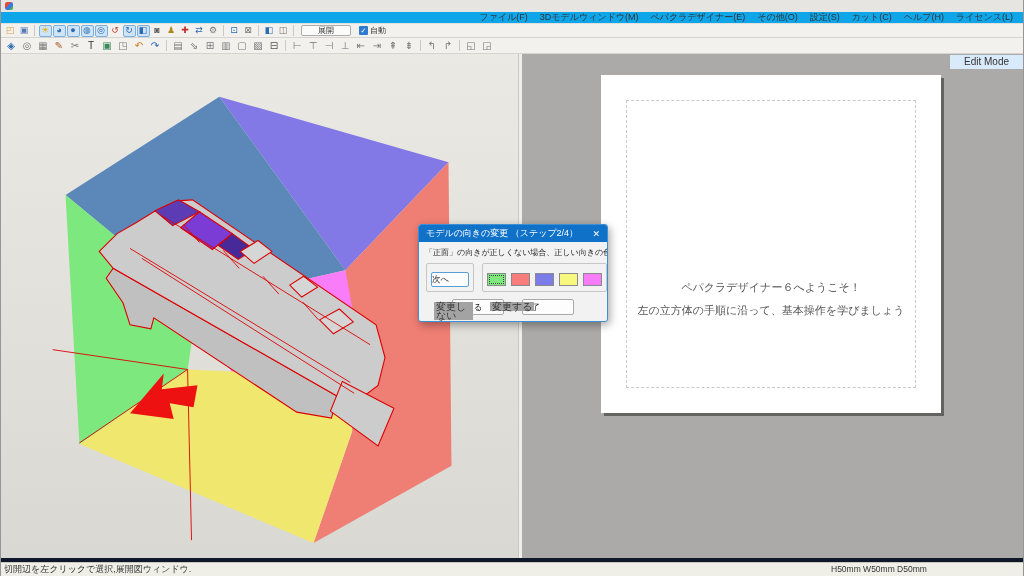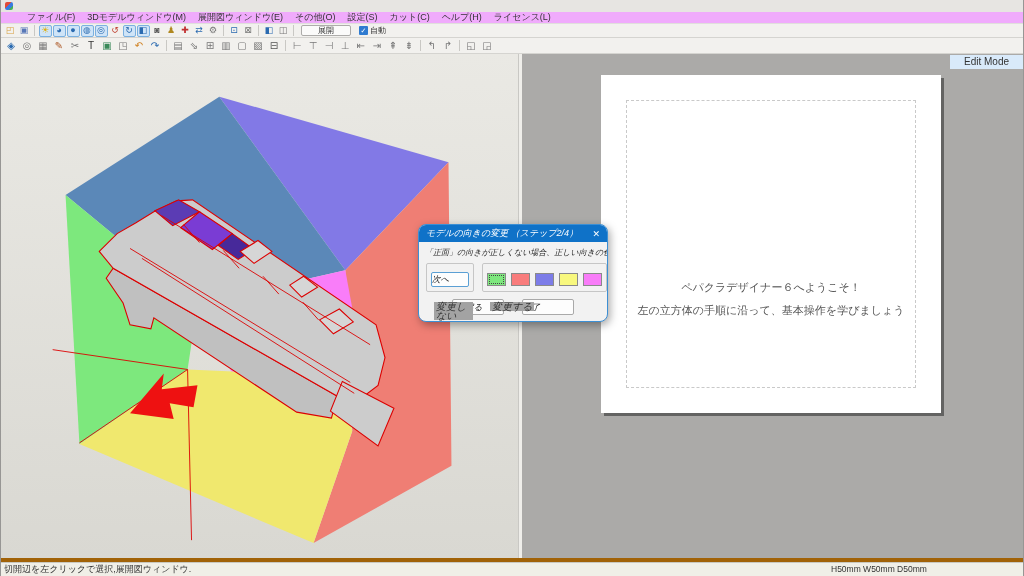--- a/index.html
+++ b/index.html
@@ -9,22 +9,22 @@
     border-left:1px solid #979694; border-right:1px solid #979694; }
 
   
   .titlebar { height:12px; background:#e7e5e2; display:flex; align-items:center;
     padding:0 4px; gap:4px; }
   .appicon { width:8px; height:8px; border-radius:2px;
     background:linear-gradient(135deg,#e04a3a 0 40%,#3a7ae0 40% 70%,#45b05a 70%); }
   .title-text { font-size:9px; color:#333; white-space:nowrap; }
 
   
-  .menubar { height:12px; background:#f0abfc; border-bottom:1px solid #e0dfdc;
-    display:flex; align-items:center; padding:0 20px; }
+  .menubar { height:12px; background:#0ea5e9; border-bottom:1px solid #e0dfdc;
+    display:flex; align-items:center; padding:0 4px;justify-content:flex-end; }
   .menu-item { font-size:9px; color:#333; padding:0 6px; cursor:default; }
 
   
   .toolbar { background:#f2f1ee; border-bottom:1px solid #d5d4d0;
     display:flex; align-items:center; padding:0 2px; }
   .tb1 { height:14px; }
   .tb2 { height:16px; }
   .tstrip { display:flex; align-items:center; }
   .tbtn { display:inline-flex; width:13px; height:12px; align-items:center;
     justify-content:center; font-size:9px; line-height:1; border-radius:2px;
@@ -33,41 +33,41 @@
   .tbtn.sel { background:#cfe4f7; border-color:#7ab0e0; }
   .tsep { width:1px; height:11px; background:#c9c8c4; margin:0 3px; display:inline-block; }
   .unfold-btn { font-size:8px; color:#333; background:#fbfbfa; border:1px solid #adacaa;
     border-radius:2px; width:50px; height:11px; line-height:9px; text-align:center;
     margin:0 8px 0 4px; cursor:default; }
   .chk { display:inline-flex; align-items:center; gap:2px; font-size:8px; color:#333; }
   .chk .box { width:9px; height:9px; background:#2f7bd0; border-radius:1px; color:#fff;
     font-size:7px; line-height:9px; text-align:center; display:inline-block; }
 
   
-  .main { display:flex; height:508px; border-bottom:4px solid #a16207; }
+  .main { display:flex; height:508px; border-bottom:4px solid #0f172a; }
   .pane3d { width:517px; height:100%; position:relative;
     background:linear-gradient(#eae9e4,#d9d8d2); }
   .pane3d svg { position:absolute; inset:0; }
   .divider { width:4px; height:100%; background:#efeeea; border-left:1px solid #c9c8c4; }
   .pane2d { flex:1; height:100%; background:#abaaa8; position:relative; overflow:hidden; }
   .editmode { position:absolute; top:1px; right:0; width:73px; height:14px;
     background:#d9eafa; color:#333; font-size:10px; line-height:14px; text-align:center; }
   .page { position:absolute; left:79px; top:21px; width:340px; height:338px;
     background:#fff; box-shadow:3px 3px 0 rgba(40,40,40,.55); }
   .page-margin { position:absolute; left:25px; right:25px; top:25px; bottom:25px;
     border:1px dashed #c9c9c9; }
   .page-text { position:absolute; top:205px; left:0; width:100%; text-align:center;
     color:#555; }
   .page-text .l1 { font-size:11px; }
   .page-text .l2 { font-size:11px; margin-top:8px; }
 
   
   .dialog { position:absolute; left:417px; top:224px; width:190px; height:98px;
-    background:#f2f2f2; border:1px solid #3c8fd4; border-radius:8px; z-index:50;
-    box-shadow:2px 3px 8px rgba(0,0,0,.35); overflow:hidden;font-style:italic; }
+    background:#f2f2f2; border:1px solid #3c8fd4; border-radius:3px; z-index:50;
+    box-shadow:2px 3px 8px rgba(0,0,0,.35); overflow:hidden; }
   .dlg-title { height:17px; background:#0f72c8; color:#fff; display:flex;
     align-items:center; justify-content:space-between; padding:0 7px; }
   .dlg-title .t { font-size:9px; }
   .dlg-close { font-size:9px; cursor:default; }
   .dlg-msg { font-size:8px; color:#222; padding:5px 6px 1px; white-space:nowrap; }
   .dlg-groups { display:flex; gap:8px; padding:4px 7px 0; }
   .group { border:1px solid #c6c6c6; border-radius:2px; position:relative;
     padding:8px 4px 4px; }
   .group .legend { position:absolute; top:-5px; left:7px; background:#a3a3a3;
     font-size:10px; color:#333; padding:0 2px; line-height:9px;margin-top:43px; }
@@ -92,21 +92,21 @@
 
 <div class="window">
 
   <div class="titlebar">
     <span class="appicon"></span>
   </div>
 
   <div class="menubar">
     <span class="menu-item">ファイル(F)</span>
     <span class="menu-item">3Dモデルウィンドウ(M)</span>
-    <span class="menu-item">展開図ウィンドウ(E)</span>
+    <span class="menu-item">ペパクラデザイナー(E)</span>
     <span class="menu-item">その他(O)</span>
     <span class="menu-item">設定(S)</span>
     <span class="menu-item">カット(C)</span>
     <span class="menu-item">ヘルプ(H)</span>
     <span class="menu-item">ライセンス(L)</span>
   </div>
 
   <div class="toolbar tb1">
     <span class="tstrip">
         <span class="tbtn" style="color: rgb(216, 160, 64);">◰</span>

